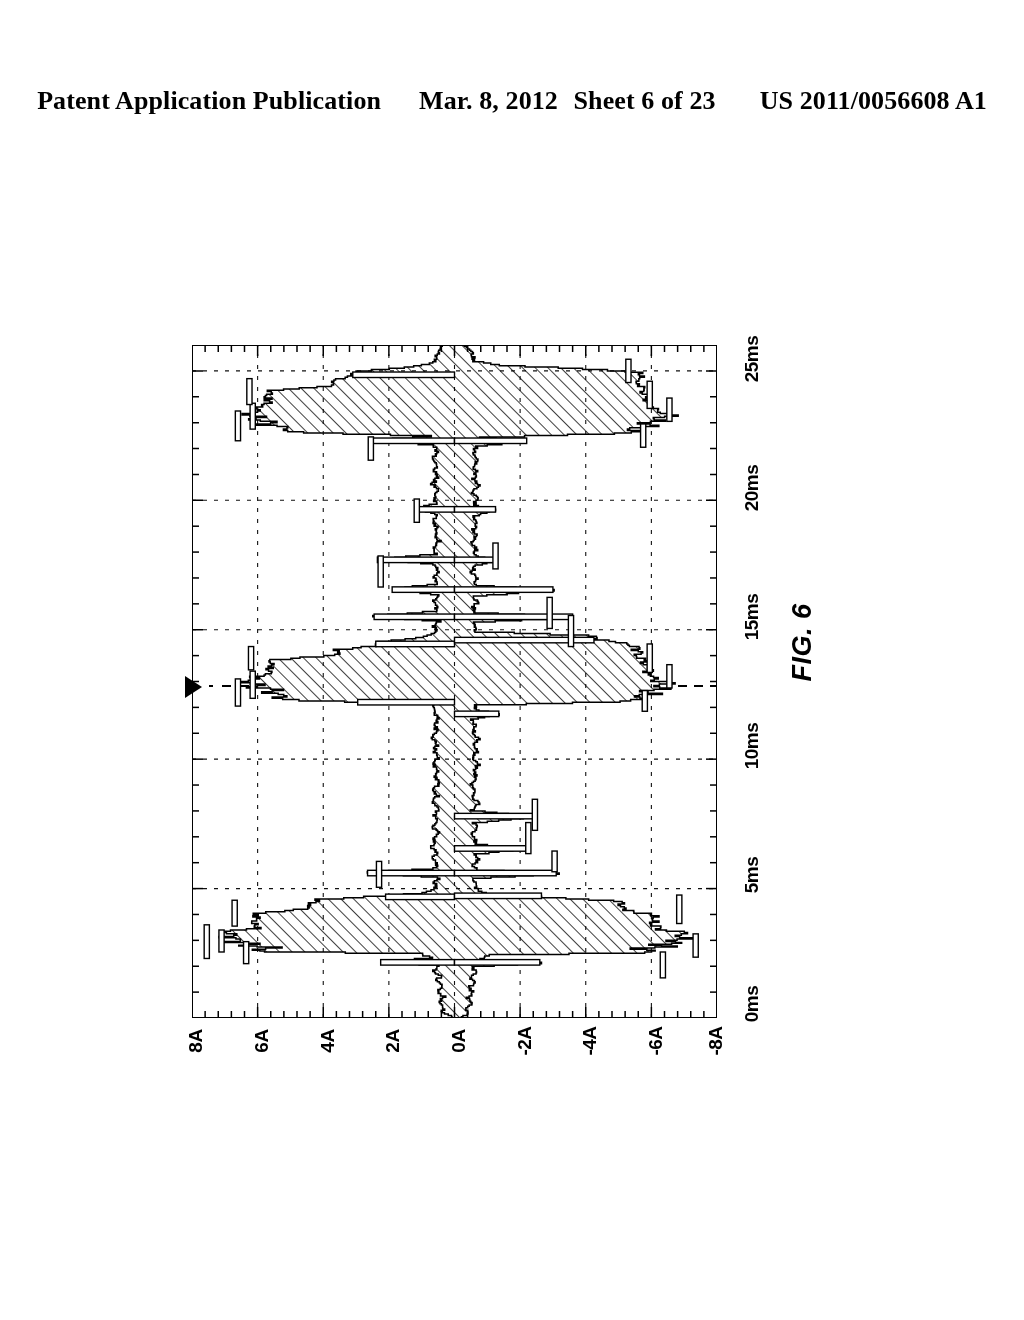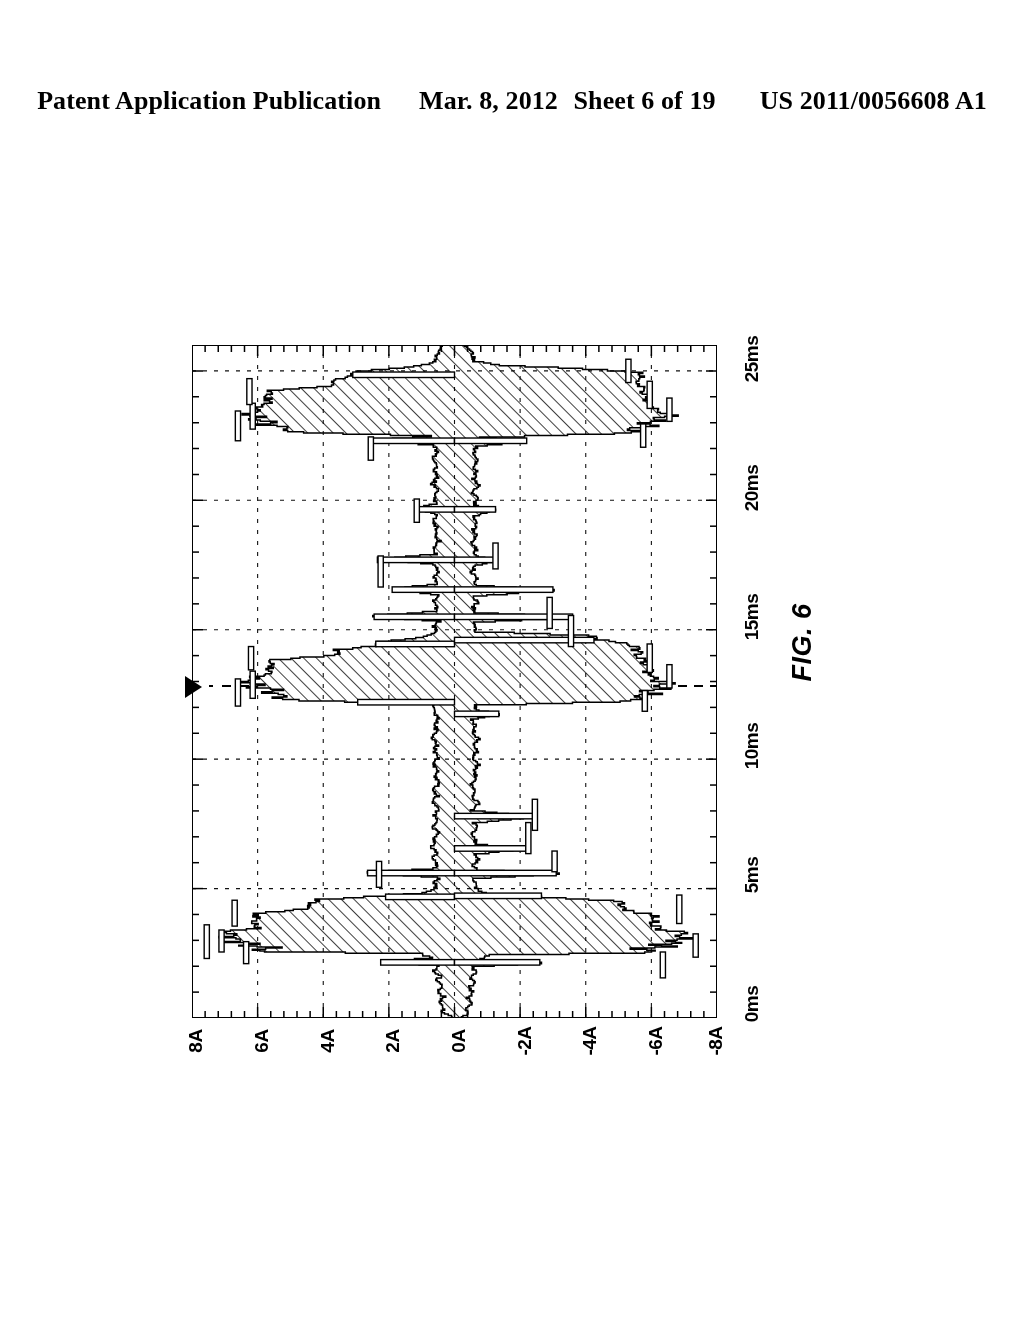--- a/index.html
+++ b/index.html
@@ -108,21 +108,21 @@
   }
 </style>
 </head>
 <body>
 
 <div id="pubHeader">
   <span class="hcell">Patent Application Publication</span>
   <span class="gap1"></span>
   <span class="midgroup">
     <span>Mar. 8, 2012</span>
-    <span>Sheet 6 of 19</span>
+    <span>Sheet 6 of 23</span>
   </span>
   <span class="gap2"></span>
   <span class="hcell">US 2011/0056608 A1</span>
 </div>
 
 <div id="figStage">
 
   <div id="scopeRot">
     <div id="scopeInner">
       <div id="plotFrame"></div>

